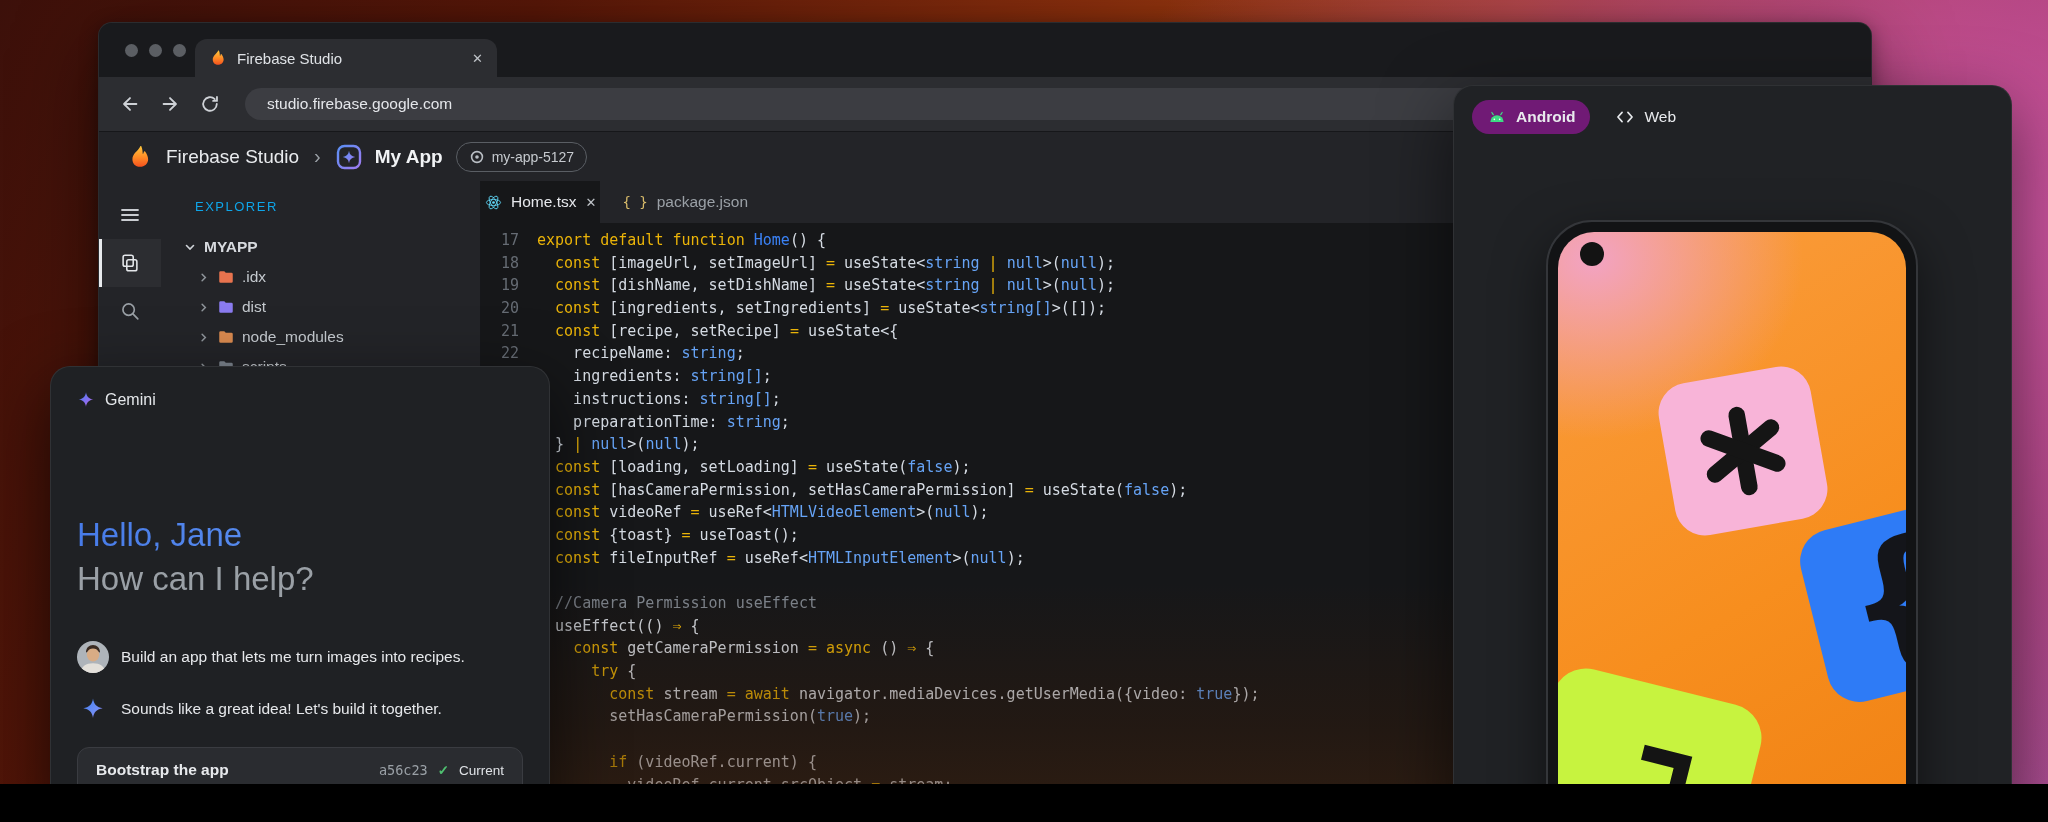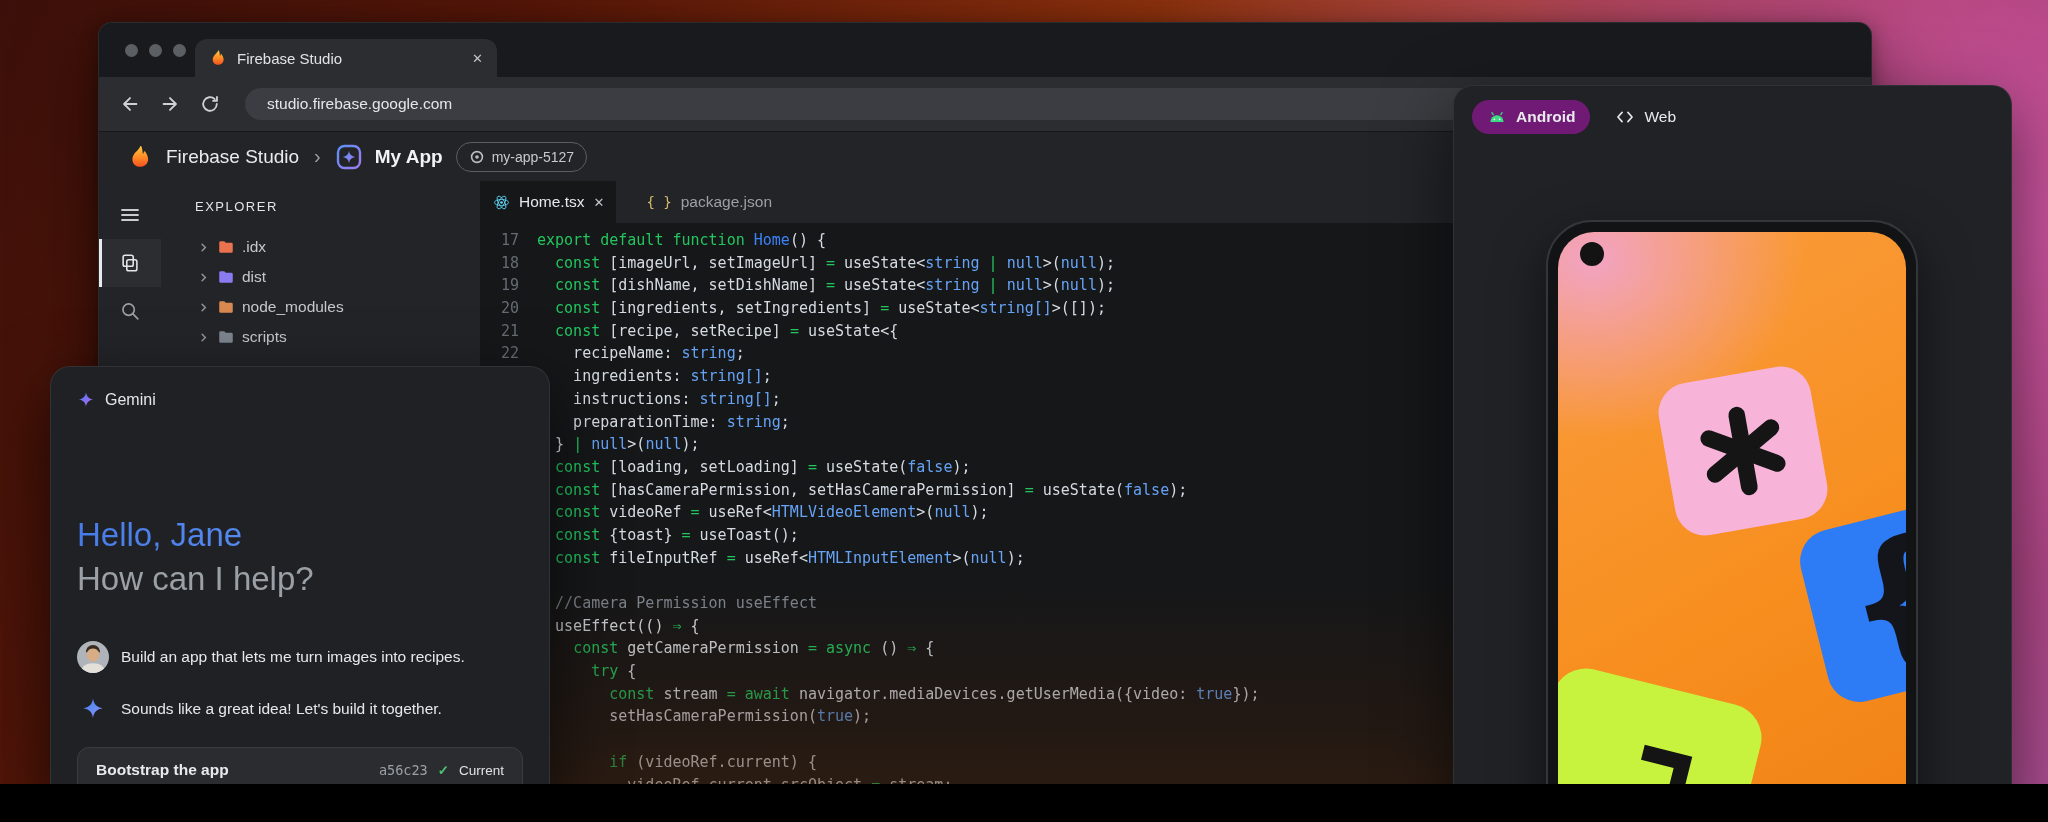--- a/index.html
+++ b/index.html
@@ -32,38 +32,38 @@
   .crumb-sep{font-size:20px;color:#9aa0a6;margin:0 2px;}
   .appname{font-size:19px;font-weight:700;color:#f1f3f5;}
   .badge{height:28px;border:1px solid #5a5e64;border-radius:15px;display:flex;align-items:center;
     gap:7px;padding:0 12px;color:#c6cacf;font-size:14px;}
   
   .content{position:absolute;left:0;top:158px;right:0;bottom:0;display:flex;}
   .rail{width:62px;background:#232428;padding-top:10px;box-sizing:border-box;}
   .rail-item{width:62px;height:48px;display:flex;align-items:center;justify-content:center;}
   .rail-item.active{background:#2c2d31;box-shadow:inset 3px 0 0 #e8eaed;}
   .explorer{width:320px;background:#232428;border-right:1px solid rgba(0,0,0,.35);box-sizing:border-box;}
-  .exp-title{margin:18px 0 0 34px;font-size:13px;letter-spacing:1.5px;color:#e5e5e5;}
+  .exp-title{margin:18px 0 0 34px;font-size:13px;letter-spacing:1.5px;color:#0ea5e9;}
   .tree{margin-top:18px;}
   .tree-row{height:30px;display:flex;align-items:center;gap:7px;padding-left:22px;font-size:15.5px;color:#c4c9ce;}
   .tree-root{color:#d7dadf;font-weight:600;}
   .tree-item{padding-left:36px;}
   .f-idx{color:#e8734e}.f-dist{color:#8a7bf0}.f-node{color:#d9894f}.f-scripts{color:#7d858f}
   
   .editor{flex:1;background:#161719;position:relative;overflow:hidden;}
   .edtabs{height:42px;background:#232428;display:flex;align-items:stretch;}
-  .edtab{display:flex;align-items:center;gap:9px;padding:0 12px;font-size:15.5px;color:#9aa0a6;}
+  .edtab{display:flex;align-items:center;gap:9px;padding:0 4px;font-size:15.5px;color:#9aa0a6;}
   .edtab.active{background:#161719;color:#e6e8ec;}
   .edtab.inactive{margin-left:18px;}
   .braces{font-family:"DejaVu Sans Mono",monospace;font-size:14px;color:#d7ba6a;}
   .code{position:relative;padding-top:6px;font-family:"DejaVu Sans Mono",monospace;font-size:15px;}
   .code-line{height:22.7px;line-height:22.7px;white-space:pre;display:flex;}
   .gutter{display:inline-block;width:56px;padding-right:18px;box-sizing:border-box;text-align:right;color:#666c74;flex:0 0 auto;}
   .lc{white-space:pre;}
-  .tk-k{color:#22c55e}.tk-b{color:#66a3f5}.tk-y{color:#3b82f6}.tk-d{color:#d5dbe3}.tk-c{color:#7f868f}
+  .tk-k{color:#eab308}.tk-b{color:#66a3f5}.tk-y{color:#3b82f6}.tk-d{color:#d5dbe3}.tk-c{color:#7f868f}
   .editor::after{content:"";position:absolute;left:0;right:0;bottom:0;height:240px;pointer-events:none;
     background:linear-gradient(to bottom,rgba(58,28,8,0) 0%,rgba(58,28,8,.35) 60%,rgba(72,35,10,.5) 100%);}
   
   .gemini{position:absolute;left:50px;top:366px;width:500px;height:456px;background:#1f2124;
     border:1px solid rgba(255,255,255,.08);border-radius:20px;box-sizing:border-box;padding:24px 26px;
     box-shadow:0 24px 70px rgba(0,0,0,.6);}
   .gem-head{display:flex;align-items:flex-end;gap:10px;font-size:16px;color:#e4e7ea;}
   .greeting{margin-top:104px;font-size:33px;line-height:44px;font-weight:500;}
   .g1{background:linear-gradient(90deg,#477be8,#6ea2f7);-webkit-background-clip:text;background-clip:text;color:transparent;margin-top:27px;}
   .g2{color:#9aa0a6;}
@@ -218,20 +218,28 @@
                 <circle cx="10.5" cy="10.5" r="6.2"></circle>
                 <path d="M15.2 15.2 20.5 20.5"></path>
               </svg>
           </span>
         </div>
       </div>
 
       <div class="explorer">
         <div class="exp-title">EXPLORER</div>
         <div class="tree">
+          <div class="tree-row tree-root">
+            <span>
+              <svg width="14" height="14" viewBox="0 0 14 14" fill="none" stroke="#cfd3d8" stroke-width="1.6" stroke-linecap="round">
+                  <path d="M3.5 5.5 7 9l3.5-3.5"></path>
+                </svg>
+            </span>
+            <span>MYAPP</span>
+          </div>
           <div class="tree-row tree-item">
             <span>
                 <svg width="13" height="13" viewBox="0 0 14 14" fill="none" stroke="#8f959b" stroke-width="1.6" stroke-linecap="round">
                   <path d="M5.5 3.5 9 7l-3.5 3.5"></path>
                 </svg>
               </span>
             <span class="f-idx">
                 <svg width="18" height="18" viewBox="0 0 24 24">
                   <path d="M3 7.5V6a1.8 1.8 0 0 1 1.8-1.8h4.9l2 2h7.5A1.8 1.8 0 0 1 21 8v10a1.8 1.8 0 0 1-1.8 1.8H4.8A1.8 1.8 0 0 1 3 18z" fill="currentColor"></path>
                 </svg>

